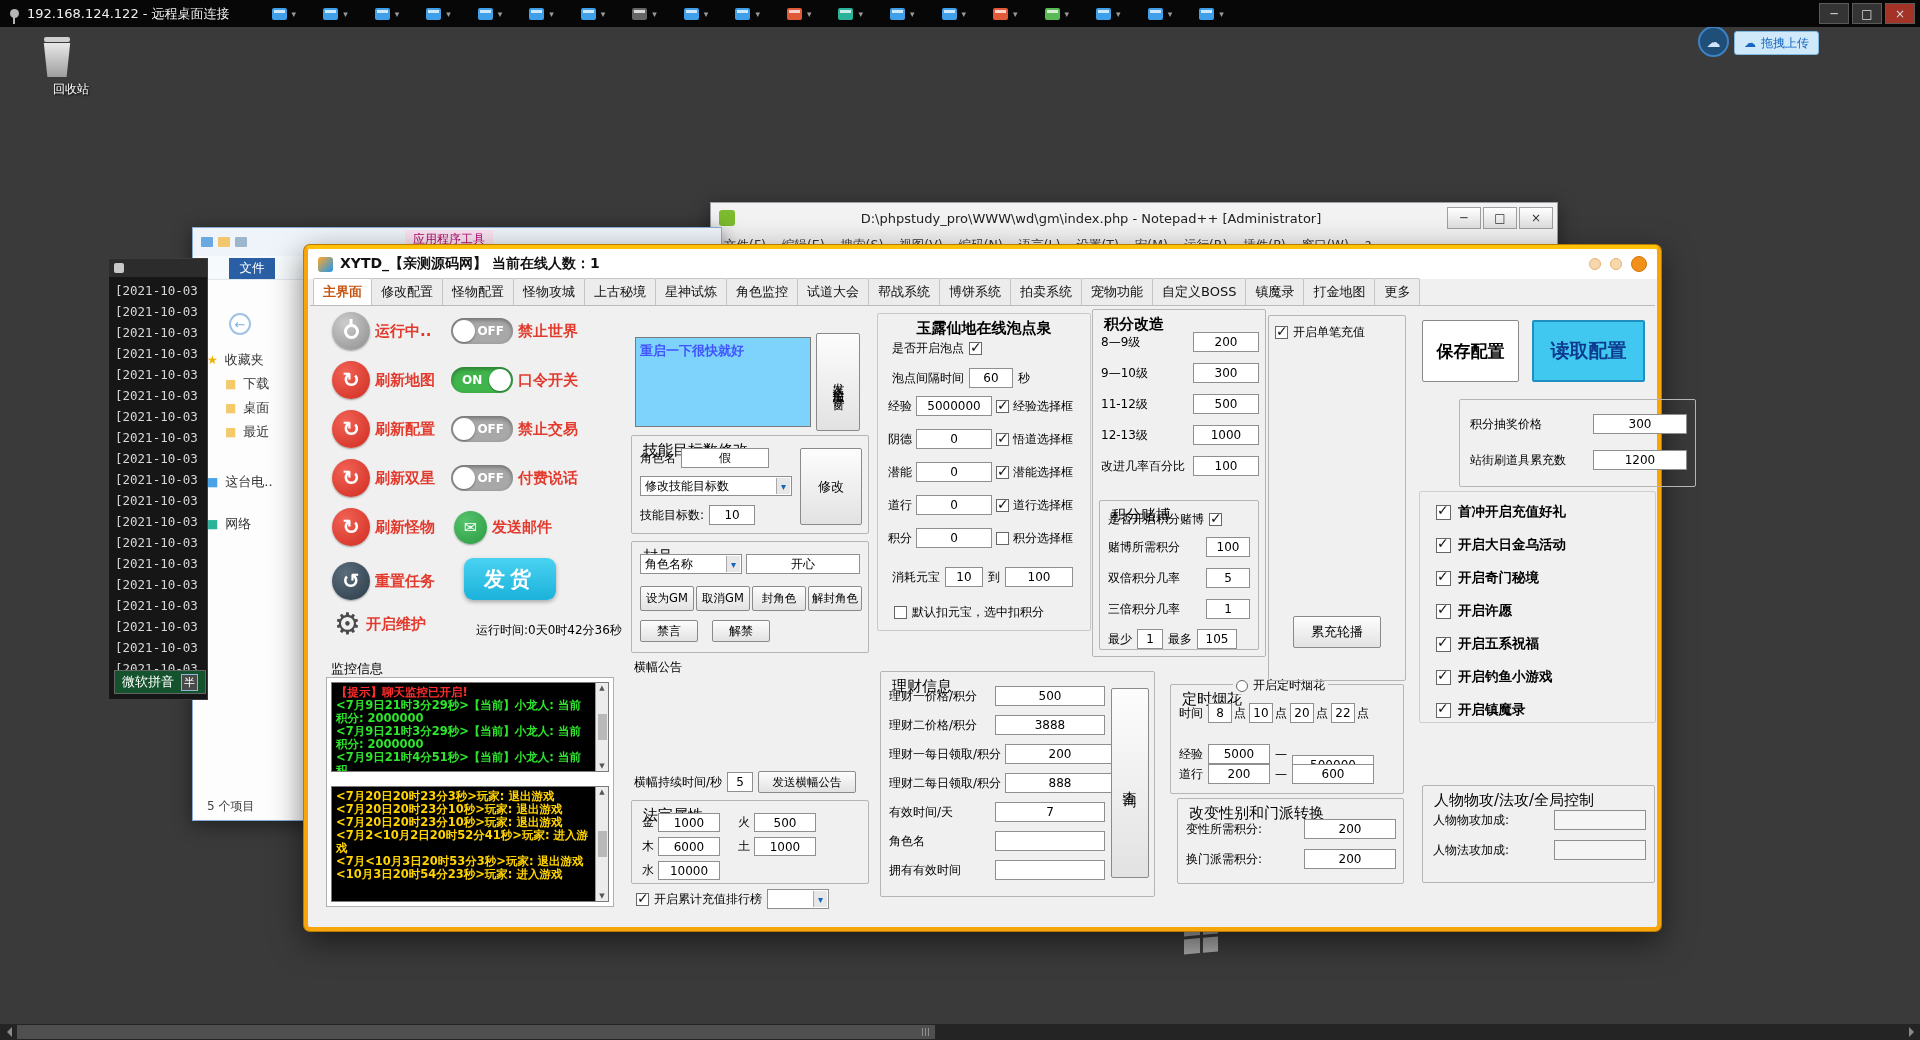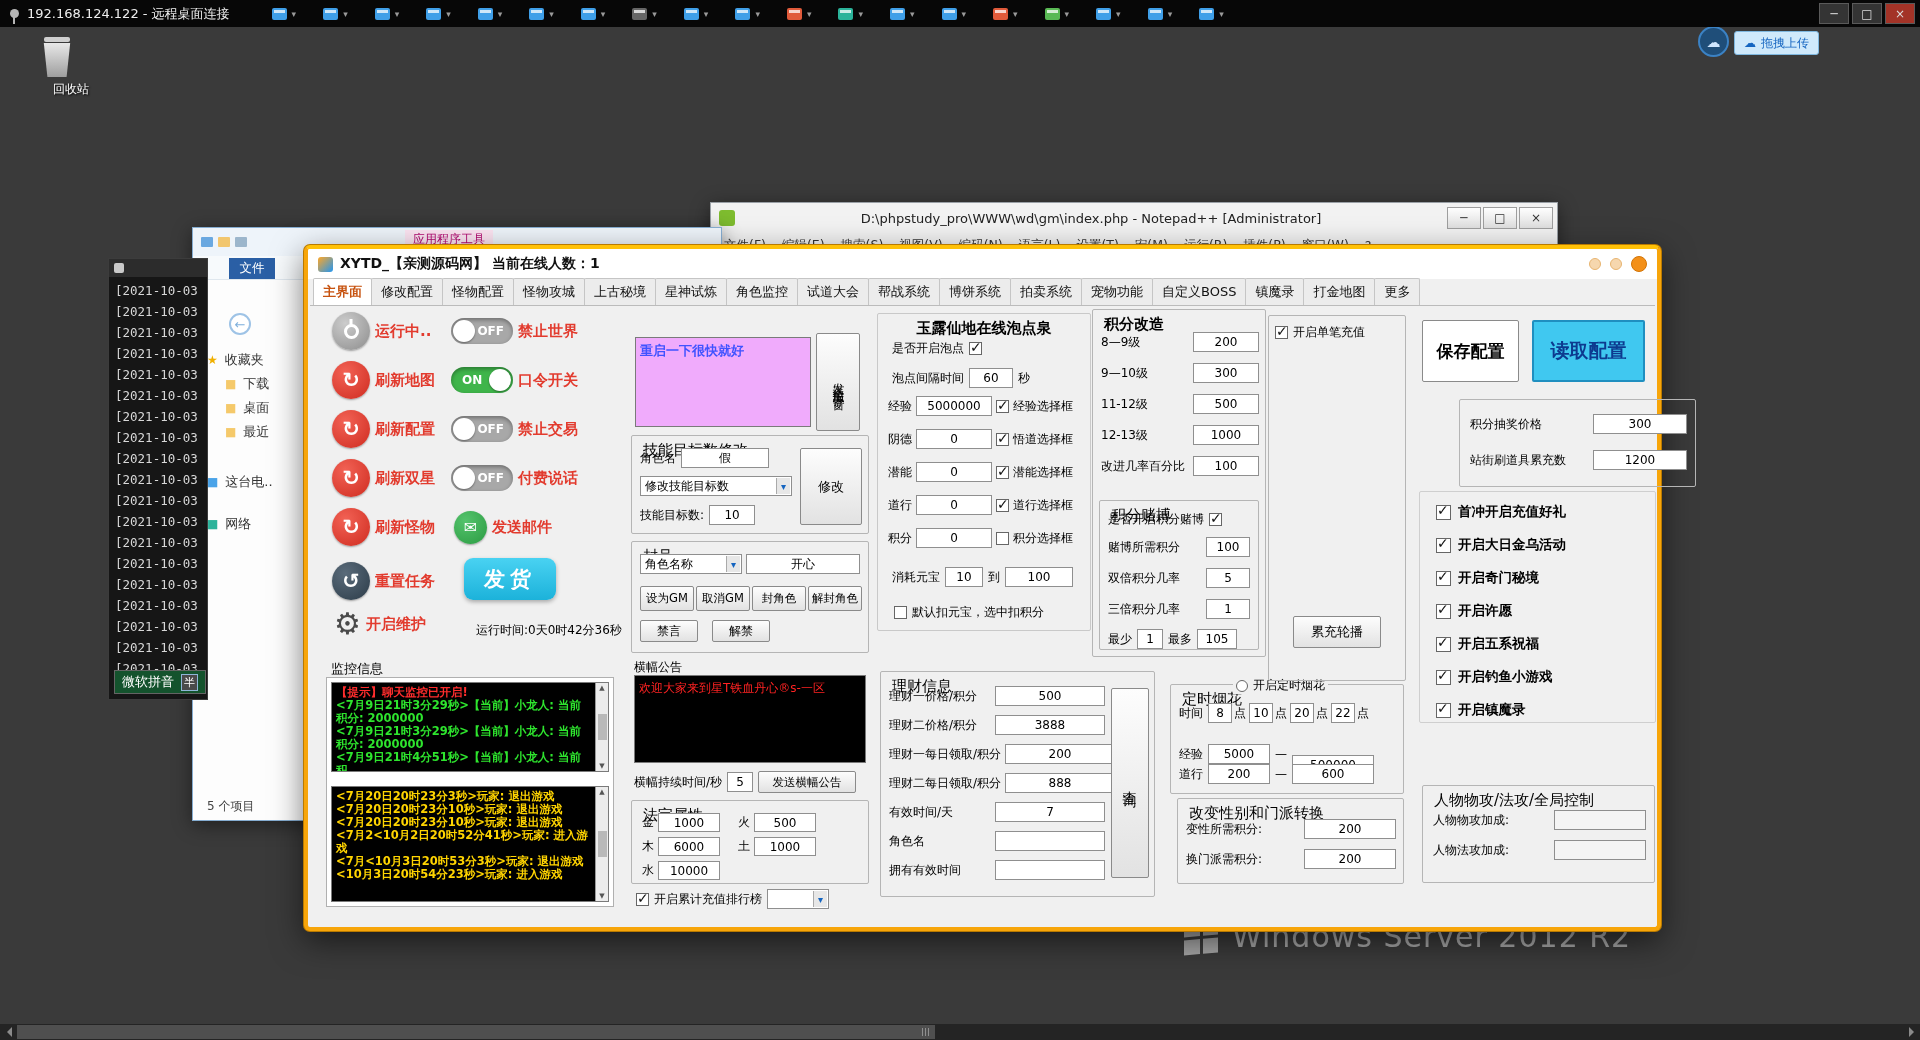--- a/index.html
+++ b/index.html
@@ -155,21 +155,21 @@
     font-weight:bold; border-radius:9px; display:flex; align-items:center; justify-content:center;
     letter-spacing:5px; box-shadow:0 2px 4px rgba(0,0,0,.3); }
   .monitor-panel { background:#fff; border:1px solid #b0b0b0; }
   .blackbox { position:absolute; background:#000; border:1px solid #7a7a7a; overflow:hidden; }
   .mon-line { font-size:11.5px; line-height:13px; word-break:break-all; font-weight:bold; }
   .vsb { position:absolute; right:0; top:0; bottom:0; width:13px; background:#ececec;
     border-left:1px solid #9a9a9a; display:flex; flex-direction:column; align-items:center;
     justify-content:space-between; padding:1px 0; }
   .vsb .ar { font-size:7px; color:#555; }
   .vsb .thumb { width:9px; height:26px; background:#b9b9b9; }
-  .popup-box { position:absolute; background:#f0abfc; border:1px solid #7a7a7a; padding:4px;
+  .popup-box { position:absolute; background:#7dd3fc; border:1px solid #7a7a7a; padding:4px;
     color:#4053ff; font-size:13px; font-weight:bold; }
   .banner-box { position:absolute; background:#000; border:1px solid #7a7a7a; padding:4px;
     color:#ff2222; font-size:12px; }
 
   
   .up-circle { position:absolute; left:1698px; top:26px; width:31px; height:31px; border-radius:50%;
     background:#1f4e79; border:2px solid #3b82c4; z-index:30; color:#cfe6ff; font-size:14px;
     display:flex; align-items:center; justify-content:center; }
   .up-btn { position:absolute; left:1734px; top:31px; height:24px; padding:0 9px; background:#cfe9fb;
     border:1px solid #7fb8e0; border-radius:3px; z-index:30; display:flex; align-items:center; gap:5px;
@@ -284,21 +284,20 @@
   <div class="rc-label">回收站</div>
 </div>
 
 <div class="watermark">
   <span class="wm-logo">
     <span></span>
       <span></span>
       <span></span>
       <span></span>
   </span>
-  <span class="wm-text">Windows Server 2012 R2</span>
 </div>
 
 <div class="up-circle">☁</div>
 <div class="up-btn">
   <span>☁</span>
   <span>拖拽上传</span>
 </div>
 
 <div id="console-win">
   <div class="con-title">
@@ -580,21 +579,20 @@
         <div class="btn" style="width:54px;height:25px;font-size:11.5px">解封角色</div>
       </div>
     <div class="abs" style="left:8px;top:78px;display:flex;gap:14px">
 
     <div class="btn" style="width:58px;height:22px">禁言</div>
         <div class="btn" style="width:58px;height:22px">解禁</div>
       </div>
   </div>
 
   <div class="abs lbl" style="left:326px;top:410px">横幅公告</div>
-  <div class="banner-box" style="left:326px;top:426px;width:232px;height:88px">欢迎大家来到星T铁血丹心®s-一区</div>
   <div class="row" style="left:326px;top:522px">
     <span class="lbl">横幅持续时间/秒</span>
     <input class="inp" style="width: 26px;" value="5">
     <div class="btn" style="width:98px;height:22px;font-size:11.5px">发送横幅公告</div>
   </div>
 
   <div class="fs" style="left:323px;top:551px;width:238px;height:84px">
     <span class="fs-t">法宝属性</span>
     <div class="abs" style="left:10px;top:12px;right:8px;display:flex;flex-wrap:wrap;column-gap:18px;row-gap:5px">
 

